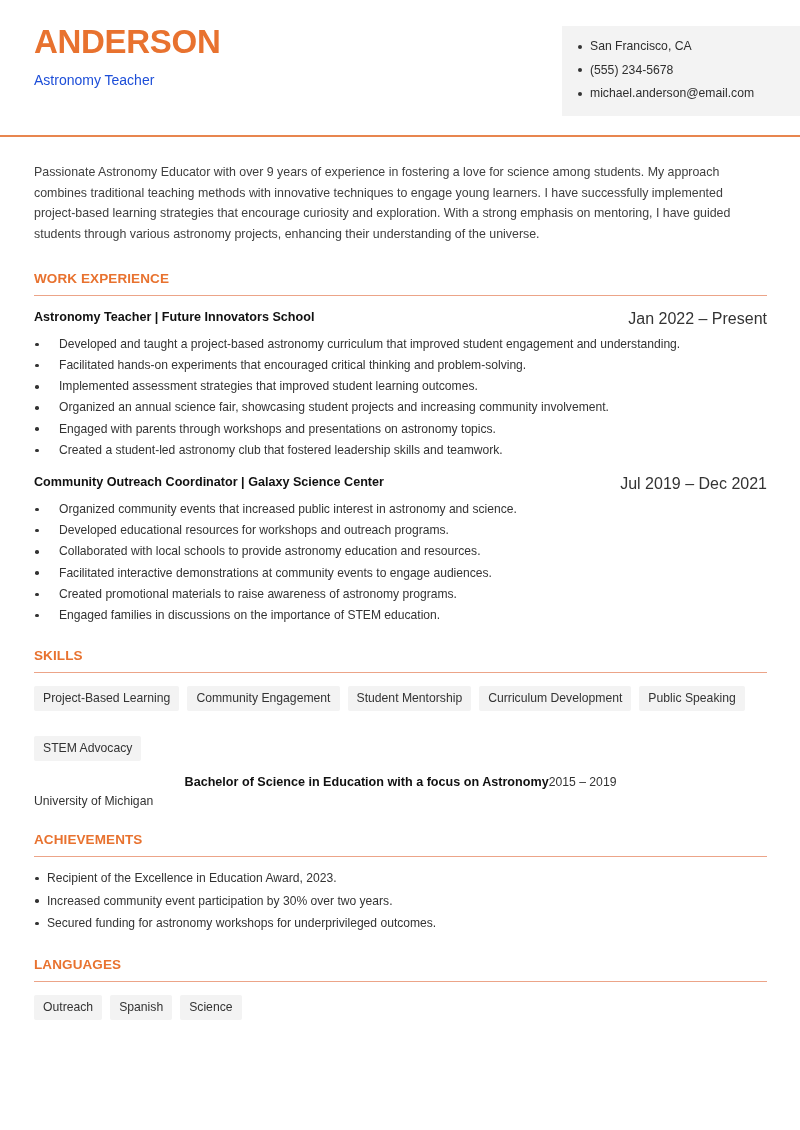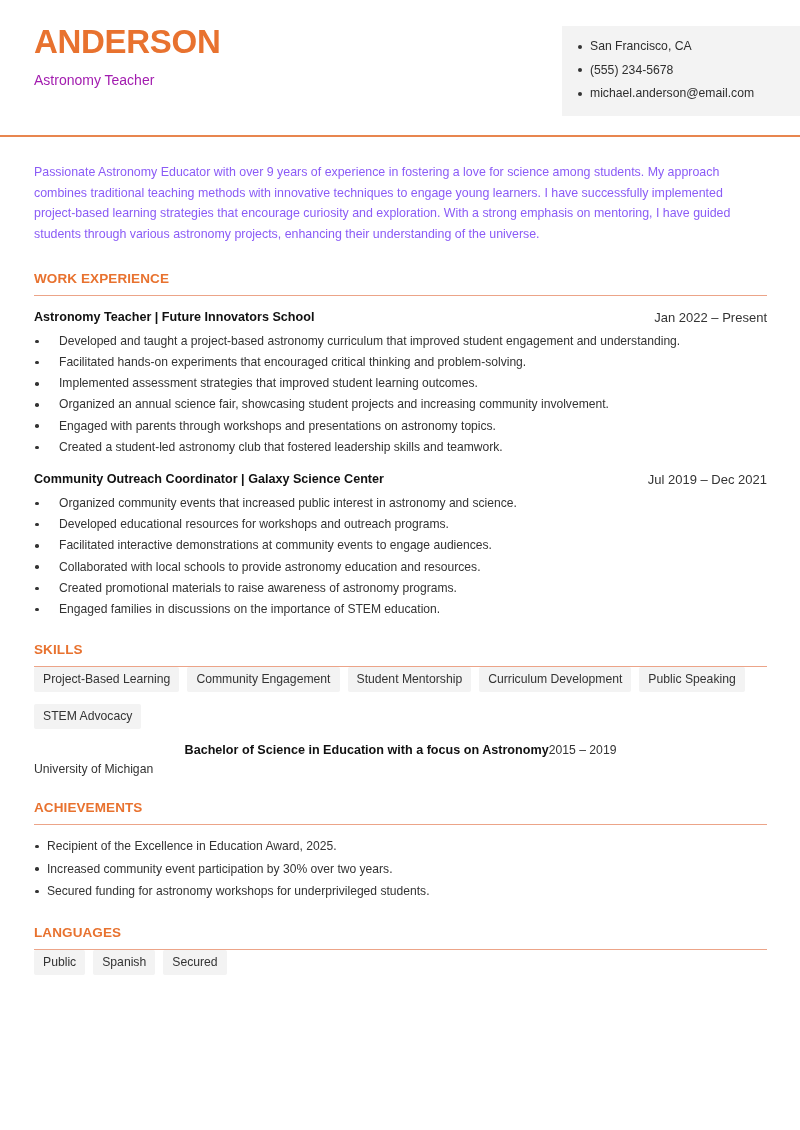--- a/index.html
+++ b/index.html
@@ -3,40 +3,40 @@
   <meta charset="utf-8">
   <style>
     * { margin: 0; padding: 0; box-sizing: border-box; }
     html, body { width: 800px; height: 1130px; background: #ffffff; overflow: hidden; }
     body { font-family: "Liberation Sans", "DejaVu Sans", sans-serif; color: #2b2b2b; position: relative; }
 
     .header { position: relative; height: 137px; border-bottom: 2px solid #e8864f; }
     .name-block { position: absolute; left: 34px; top: 24px; }
     .first-name { font-size: 33px; font-weight: 700; color: #111111; line-height: 33px; letter-spacing: -0.3px; }
     .last-name { font-size: 33px; font-weight: 700; color: #e8722f; line-height: 35px; letter-spacing: -0.3px; }
-    .job-title { font-size: 14px; color: #a21caf; margin-top: 13px; }
+    .job-title { font-size: 14px; color: #1d4ed8; margin-top: 13px; }
 
     .contact-box { position: absolute; left: 562px; top: 26px; width: 238px; height: 90px; background: #f3f3f3; padding: 9px 0 0 16px; }
     .contact-item { font-size: 12.2px; color: #2e2e2e; height: 23.5px; line-height: 23.5px; display: flex; align-items: center; text-align: right; }
     .bullet { display: inline-block; width: 4px; height: 4px; background: #333; border-radius: 50%; margin-right: 8px; flex-shrink: 0; }
 
     .content { position: absolute; left: 34px; top: 162px; width: 733px; }
-    .summary { font-size: 12.4px; line-height: 20.7px; color: #8b5cf6; }
+    .summary { font-size: 12.4px; line-height: 20.7px; color: #404040; }
 
     .section-title { font-size: 13.5px; font-weight: 700; color: #e8722f; margin-top: 26px; padding-bottom: 9px; border-bottom: 1.5px solid #eca488; letter-spacing: 0.1px; }
 
     .job { margin-top: 14px; }
     .job-head { display: flex; justify-content: space-between; align-items: flex-start; }
     .job-role { font-size: 12.6px; font-weight: 700; color: #111111; }
-    .job-dates { font-size: 13px; color: #333333; }
+    .job-dates { font-size: 16px; color: #333333; }
     .job-list { list-style: none; margin-top: 6px; }
     .job-list li { font-size: 12.1px; color: #333333; height: 21.2px; line-height: 21.2px; display: flex; align-items: center; gap: 12px; }
     .job-list li .bullet { width: 3.5px; height: 3.5px; margin-left: 1px; margin-right: 8.5px; }
 
-    .chips { display: flex; flex-wrap: wrap; gap: 12px 8px; }
+    .chips { display: flex; flex-wrap: wrap; gap: 25px 8px; margin-top: 13px; }
     .chip { background: #f3f3f3; font-size: 12.2px; color: #333333; padding: 0 9px; height: 25px; line-height: 25px; border-radius: 2px; }
 
     .edu { margin-top: 14px; }
     .edu-head { display: flex; justify-content: center; align-items: baseline; }
     .edu-degree { font-size: 12.6px; font-weight: 700; color: #111111; }
     .edu-dates { font-size: 12.2px; color: #333333; }
     .edu-school { font-size: 12.2px; color: #333333; margin-top: 5px; }
 
     .ach-list { list-style: none; margin-top: 10px; }
     .ach-list li { font-size: 12.1px; color: #333333; height: 22.5px; line-height: 22.5px; display: flex; align-items: center; }
@@ -114,25 +114,25 @@
         <li>
             <span class="bullet"></span>
             <span>Organized community events that increased public interest in astronomy and science.</span>
           </li>
         <li>
             <span class="bullet"></span>
             <span>Developed educational resources for workshops and outreach programs.</span>
           </li>
         <li>
             <span class="bullet"></span>
-            <span>Facilitated interactive demonstrations at community events to engage audiences.</span>
+            <span>Collaborated with local schools to provide astronomy education and resources.</span>
           </li>
         <li>
             <span class="bullet"></span>
-            <span>Collaborated with local schools to provide astronomy education and resources.</span>
+            <span>Facilitated interactive demonstrations at community events to engage audiences.</span>
           </li>
         <li>
             <span class="bullet"></span>
             <span>Created promotional materials to raise awareness of astronomy programs.</span>
           </li>
         <li>
             <span class="bullet"></span>
             <span>Engaged families in discussions on the importance of STEM education.</span>
           </li>
       </ul>
@@ -159,34 +159,34 @@
       </div>
       <div class="edu-school">University of Michigan</div>
     </div>
   </section>
 
   <section>
     <h2 class="section-title" style="margin-top:24px;">ACHIEVEMENTS</h2>
     <ul class="ach-list">
       <li>
           <span class="bullet"></span>
-          <span>Recipient of the Excellence in Education Award, 2025.</span>
+          <span>Recipient of the Excellence in Education Award, 2023.</span>
         </li>
       <li>
           <span class="bullet"></span>
           <span>Increased community event participation by 30% over two years.</span>
         </li>
       <li>
           <span class="bullet"></span>
-          <span>Secured funding for astronomy workshops for underprivileged students.</span>
+          <span>Secured funding for astronomy workshops for underprivileged outcomes.</span>
         </li>
     </ul>
   </section>
 
   <section>
     <h2 class="section-title" style="margin-top:22px;">LANGUAGES</h2>
     <div class="chips">
-      <span class="chip">Public</span>
+      <span class="chip">Outreach</span>
       <span class="chip">Spanish</span>
-      <span class="chip">Secured</span>
+      <span class="chip">Science</span>
     </div>
   </section>
 </main>
 
 </body></html>

